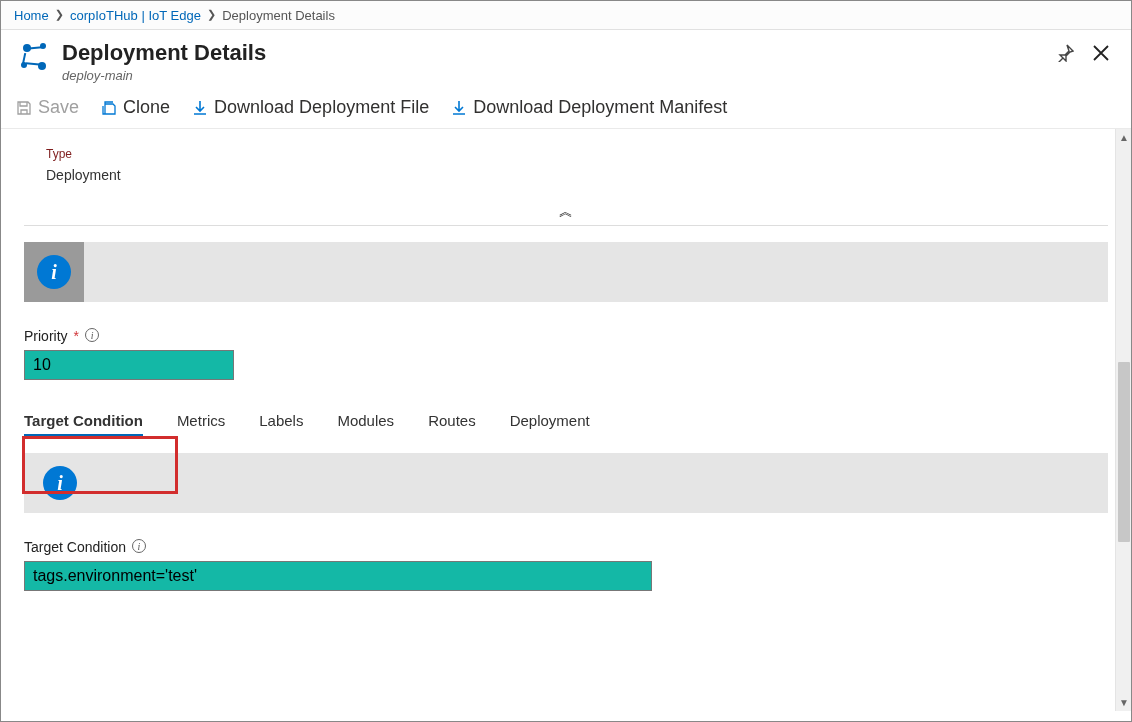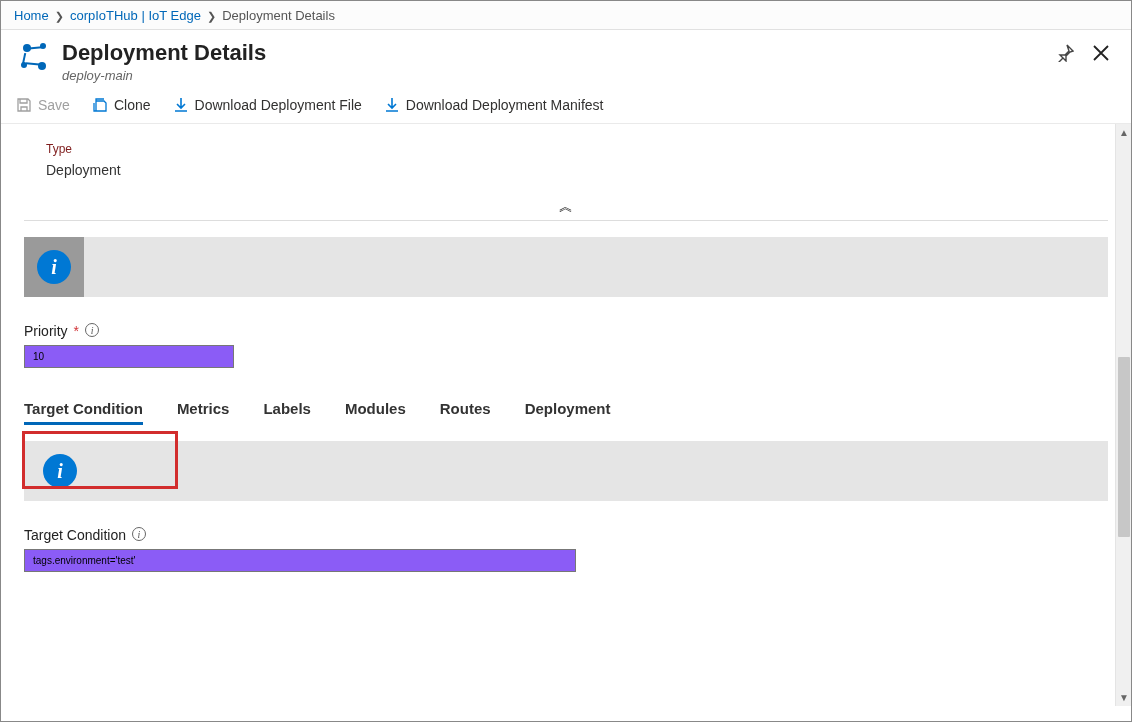--- a/index.html
+++ b/index.html
@@ -7,21 +7,21 @@
     font-family: "Segoe UI", -apple-system, sans-serif;
     font-size: 13px;
     color: #323130;
     background: #ffffff;
     width: 1132px;
     height: 722px;
     overflow: hidden;
     position: relative;
   }
   .breadcrumb {
-    display: flex; align-items: flex-end; gap: 6px;
+    display: flex; align-items: flex-start; gap: 6px;
     padding: 8px 14px 6px 14px;
     font-size: 13px;
     border-bottom: 1px solid #e1e1e1;
     background: #fcfcfc;
   }
   .breadcrumb a { color: #0067b8; text-decoration: none; }
   .breadcrumb .crumb-current { color: #555; }
   .breadcrumb .sep { color: #555; font-size: 11px; }
   .titlebar {
     display: flex; align-items: flex-start;
@@ -33,21 +33,21 @@
   .title-text .subtitle { font-size: 13px; color: #666; margin-top: 2px; font-style: italic; }
   .titlebar .spacer { flex: 1; }
   .title-actions { display:flex; gap:18px; align-items:center; padding-top:4px; padding-right:6px;}
   .title-actions .ico { width:18px; height:18px; cursor:pointer; }
 
   .commandbar {
     display: flex; align-items:center; gap: 22px;
     padding: 6px 16px 10px 16px;
     border-bottom: 1px solid #eaeaea;
   }
-  .cmd { display:flex; align-items:center; gap:6px; cursor:pointer; font-size:14px; }
+  .cmd { display:flex; align-items:center; gap:6px; cursor:pointer; font-size:18px; }
   .cmd.disabled { color:#a0a0a0; cursor:default;}
   .cmd svg { width:16px; height:16px;}
   .cmd-blue { color:#0078d4; }
 
   .content {
     padding: 0 0 0 0;
     position: relative;
     height: calc(722px - 140px);
     overflow: hidden;
   }
@@ -72,31 +72,31 @@
   .info-circle {
     width:34px; height:34px; border-radius:50%; background:#0078d4;
     display:flex; align-items:center; justify-content:center;
   }
   .info-circle span { color:#fff; font-family: Georgia, serif; font-weight:bold; font-size:20px; font-style:italic;}
   .form-row { margin-bottom: 26px; }
   .form-row .row-label { font-size:14px; color:#222; display:flex; align-items:flex-start; gap:6px; margin-bottom:6px;}
   .form-row .req { color:#d13438; }
   .form-row .hint-icon { width:14px; height:14px; border:1px solid #666; border-radius:50%; display:inline-flex; align-items:center; justify-content:center; font-size:10px; color:#555; font-style:italic; font-family: Georgia, serif;}
   input.text {
-    border:1px solid #777; padding:5px 8px; font-size:10px; font-family:inherit;
-    width:210px; background:#8b5cf6;
-  }
-  input.text.wide { width:552px; }
+    border:1px solid #777; padding:5px 8px; font-size:16px; font-family:inherit;
+    width:210px; background:#14b8a6;
+  }
+  input.text.wide { width:628px; }
   .btn {
     border:1px solid #555; background:#fff; padding:5px 20px;
     font-size:14px; font-weight:600; cursor:pointer; font-family:inherit;
     margin-top:6px;
   }
   .tabs { display:flex; gap:34px; margin: 12px 0 18px 0; font-size:15px; }
-  .tab { padding: 6px 0; cursor:pointer; color:#333; position:relative;font-weight:bold;}
+  .tab { padding: 6px 0; cursor:pointer; color:#333; position:relative;}
   .tab.active { font-weight:700; }
   .tab.active::after {
     content:""; position:absolute; left:0; right:0; bottom:-2px;
     height:3px; background:#0067b8;
   }
   .highlight-box {
     position:absolute; border:3px solid #d22d2d; pointer-events:none;
   }
   .scroll-track {
     position:absolute; right:0; top:0; bottom:0; width:17px;

